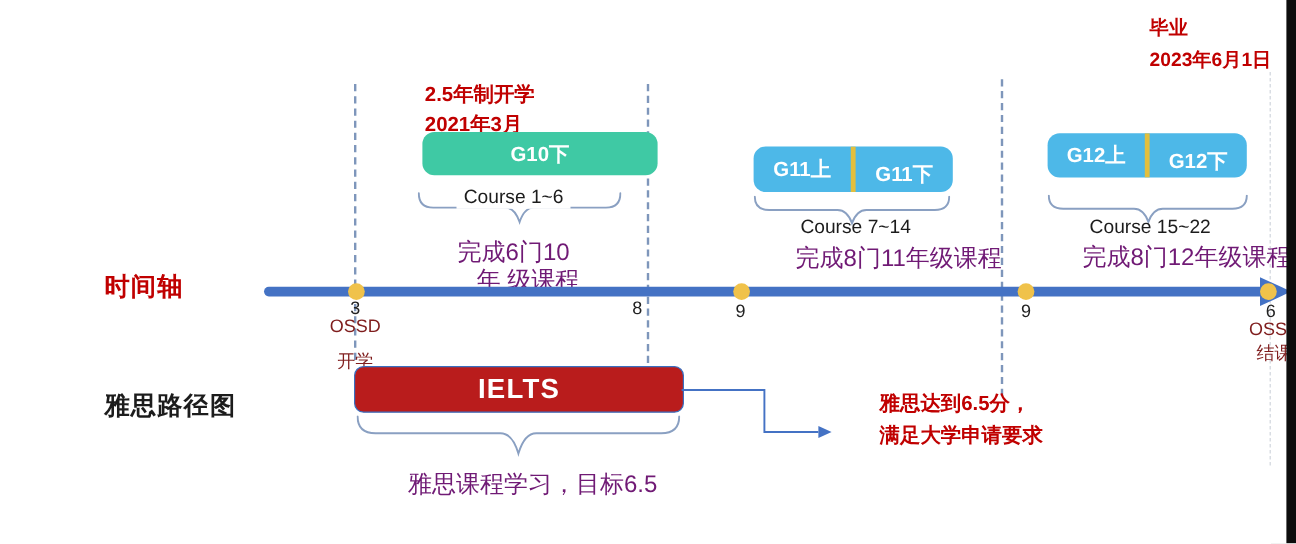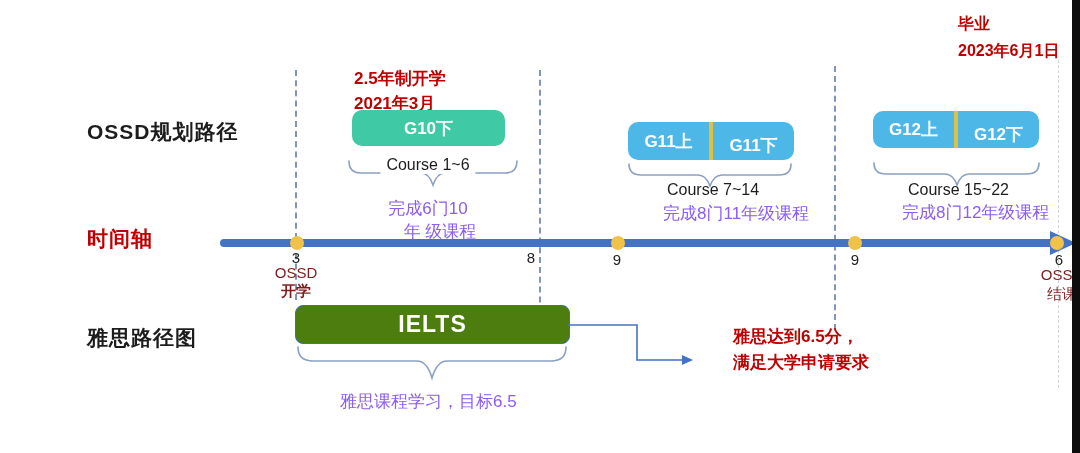--- a/index.html
+++ b/index.html
@@ -21,66 +21,65 @@
     align-items:stretch;overflow:hidden;color:#fff;font-weight:bold;font-size:17px;
   }
   .gbox .seg{flex:1;display:flex;align-items:center;justify-content:center;}
   .gbox .seg-low{padding-top:9px;}
   .gbox .divider{width:4px;background:#e2bf3e;}
   .g-green{background:#3fc9a4;}
   .g-blue{background:#4db8e8;}
   .brace{position:absolute;}
   .brace path{fill:none;stroke:#8aa0c2;stroke-width:1.6;stroke-linecap:round;}
   .course{font-size:16px;color:#1c1c1c;white-space:nowrap;}
-  .desc{font-size:17px;color:#8b5cf6;white-space:nowrap;}
+  .desc{font-size:20px;color:#701a75;white-space:nowrap;}
   .tl-bar{position:absolute;height:8px;background:#4472c4;border-radius:4px;}
   .tl-arrow{
     position:absolute;width:0;height:0;
     border-top:12px solid transparent;border-bottom:12px solid transparent;
     border-left:26px solid #4472c4;
   }
   .dot{position:absolute;width:14px;height:14px;border-radius:50%;background:#f0c24a;}
   .tick{position:absolute;font-size:15px;color:#222;}
   .sub{position:absolute;font-size:15px;color:#7f1d1d;text-align:right;}
   .ielts-bar{
     position:absolute;left:295px;top:305px;width:273px;height:37px;
-    background:#4d7c0f;border:1px solid #3a6fc0;border-radius:8px;
+    background:#b91c1c;border:1px solid #3a6fc0;border-radius:8px;
     display:flex;align-items:center;justify-content:center;
     color:#fff;font-size:23px;font-weight:bold;letter-spacing:1px;
   }
   .connector path{fill:none;stroke:#4472c4;stroke-width:1.6;}
   .connector polygon{fill:#4472c4;}
   .whitebg{background:#ffffff;padding:0 6px;}
   .black-strip{position:absolute;left:1072px;top:0;width:8px;height:453px;background:#0d0d0d;}
 </style>
 </head>
 <body>
 
 <div class="canvas">
 
-  <div class="abs row-label" style="left:87px;top:118px;">OSSD规划路径</div>
   <div class="abs row-label red" style="left:87px;top:225px;">时间轴</div>
   <div class="abs row-label" style="left:87px;top:324px;">雅思路径图</div>
 
   <div class="dash" style="left:295px;top:70px;height:230px;"></div>
   <div class="dash" style="left:539px;top:70px;height:262px;"></div>
   <div class="dash" style="left:834px;top:66px;height:264px;"></div>
   <div class="dash-faint" style="left:1058px;top:60px;height:328px;"></div>
 
   <div class="abs note red" style="left:318px;top:66px;">
     <div>2.5年制开学</div>
     <div>2021年3月</div>
   </div>
 
   <div class="abs grad-note red" style="left:958px;top:10px;">
     <div>毕业</div>
     <div>2023年6月1日</div>
   </div>
 
-  <div class="gbox g-green" style="left:352px;top:110px;width:153px;height:36px;">
+  <div class="gbox g-green" style="left:352px;top:110px;width:196px;height:36px;">
     <span class="seg">G10下</span>
   </div>
   <svg class="brace" style="left:348px;top:160px;" width="170" height="28" viewBox="0 0 170 28">
     <path d="M1,1 Q1,13 13,13 L73,13 Q81,13 85,25 Q89,13 97,13 L157,13 Q169,13 169,1"></path>
   </svg>
   <div class="abs ctr course whitebg" style="left:428px;top:156px;">Course 1~6</div>
   <div class="abs ctr desc" style="left:428px;top:197px;">完成6门10</div>
   <div class="abs ctr desc" style="left:440px;top:220px;">年 级课程</div>
 
   <div class="gbox g-blue" style="left:628px;top:122px;width:166px;height:38px;">
@@ -113,21 +112,21 @@
   <div class="dot" style="left:848px;top:236px;"></div>
   <div class="dot" style="left:1050px;top:236px;"></div>
 
   <div class="tick ctr" style="left:296px;top:249px;">3</div>
   <div class="tick ctr" style="left:531px;top:249px;">8</div>
   <div class="tick ctr" style="left:617px;top:251px;">9</div>
   <div class="tick ctr" style="left:855px;top:251px;">9</div>
   <div class="tick ctr" style="left:1059px;top:251px;">6</div>
 
   <div class="sub ctr" style="left:296px;top:264px;">OSSD</div>
-  <div class="sub ctr" style="left:296px;top:282px;font-weight:bold;">开学</div>
+  <div class="sub ctr" style="left:296px;top:292px;">开学</div>
   <div class="sub ctr" style="left:1062px;top:266px;">OSSD</div>
   <div class="sub ctr" style="left:1062px;top:285px;">结课</div>
 
   <div class="ielts-bar">
     <span>IELTS</span>
   </div>
 
   <svg class="connector" style="position:absolute;left:566px;top:318px;" width="130" height="50" viewBox="0 0 130 50">
     <path d="M2,7 L71,7 L71,42 L116,42"></path>
     <polygon points="116,37 127,42 116,47"></polygon>

